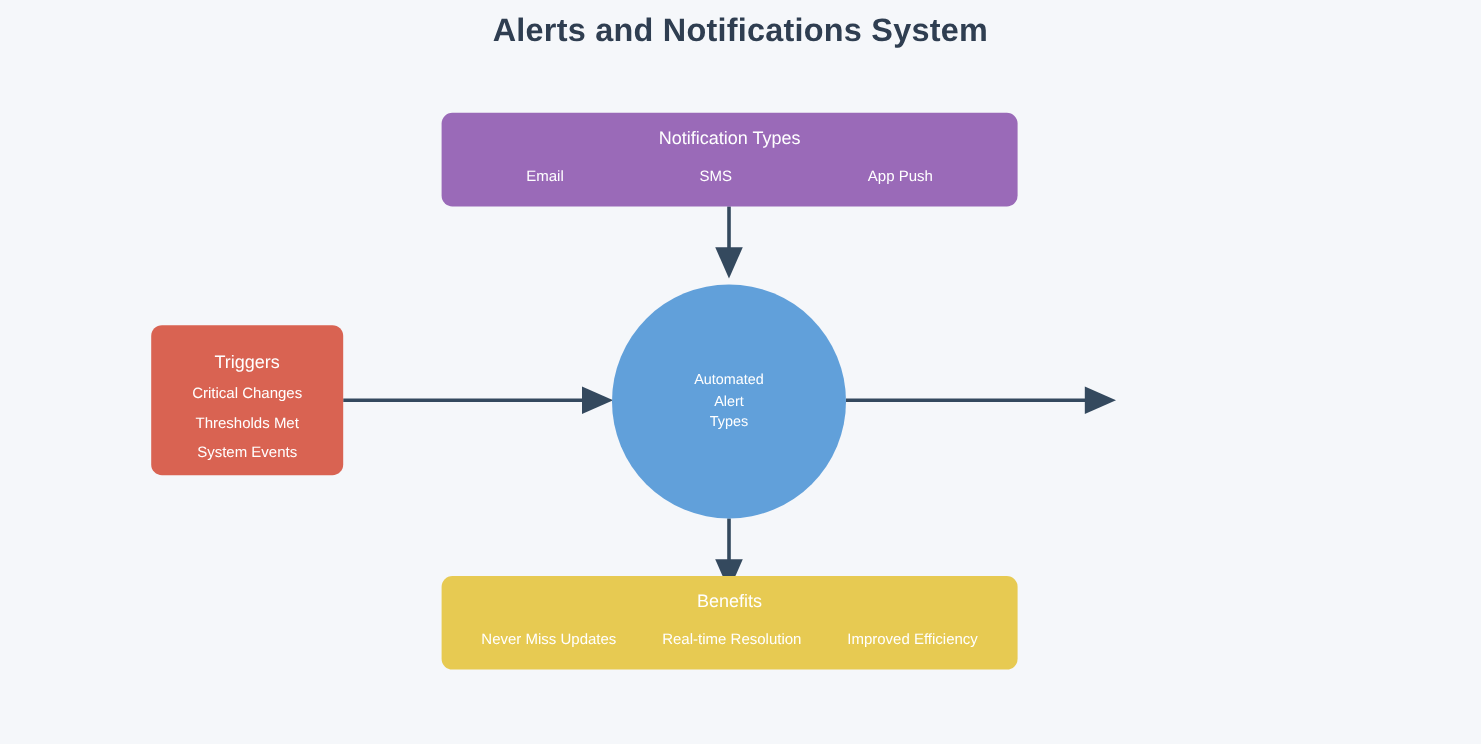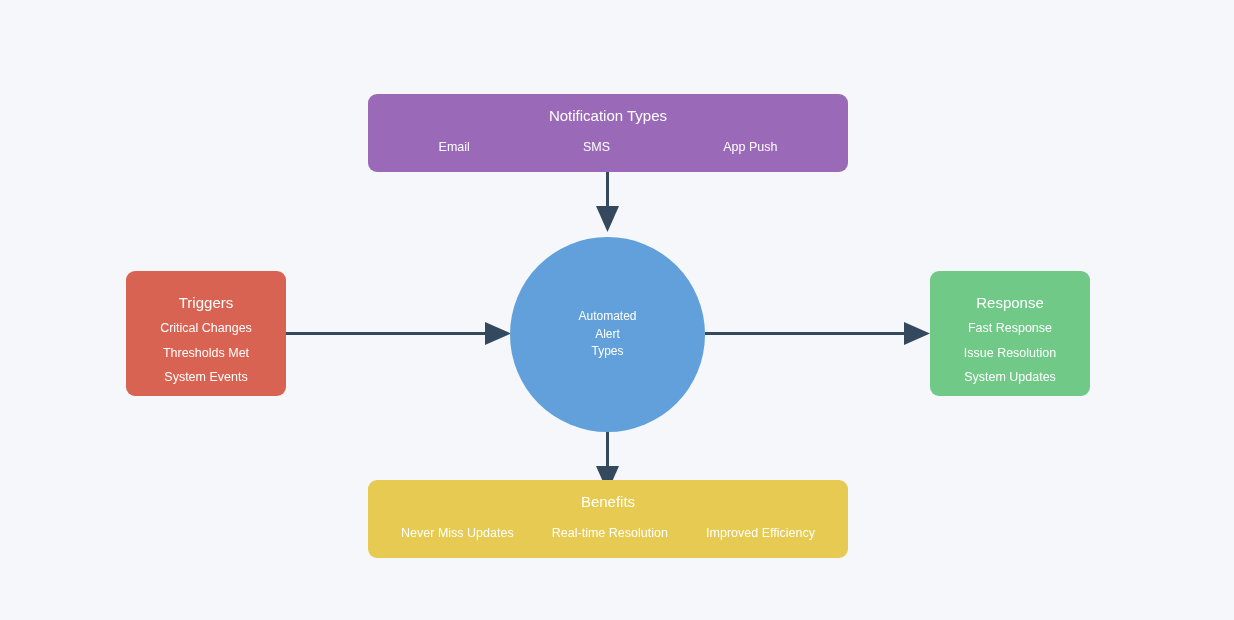--- a/index.html
+++ b/index.html
@@ -119,20 +119,21 @@
     width: 1234px;
     height: 620px;
     pointer-events: none;
   }
 </style>
 </head>
 <body>
 
 <div id="canvas">
 
+  <div id="page-title">Alerts and Notifications System</div>
 
   <svg id="connectors" viewBox="0 0 1234 620" width="1234" height="620" xmlns="http://www.w3.org/2000/svg">
 
     <g>
       <line x1="607.5" y1="172" x2="607.5" y2="212" stroke="#34495e" stroke-width="3"></line>
       <polygon points="607.5,232 596,206 619,206" fill="#34495e"></polygon>
     </g>
 
     <g>
       <line x1="286" y1="333.5" x2="489" y2="333.5" stroke="#34495e" stroke-width="3"></line>
@@ -167,26 +168,20 @@
   </div>
 
   <div id="node-central">
     <div>
       <div>Automated</div>
       <div>Alert</div>
       <div>Types</div>
     </div>
   </div>
 
-  <div class="node node-side" id="node-response">
-    <div class="node-heading">Response</div>
-    <div class="item">Fast Response</div>
-    <div class="item">Issue Resolution</div>
-    <div class="item">System Updates</div>
-  </div>
 
   <div class="node node-wide" id="node-benefits">
     <div class="node-heading">Benefits</div>
     <div class="items-row">
       <span class="item">Never Miss Updates</span>
       <span class="item">Real-time Resolution</span>
       <span class="item">Improved Efficiency</span>
     </div>
   </div>
 

